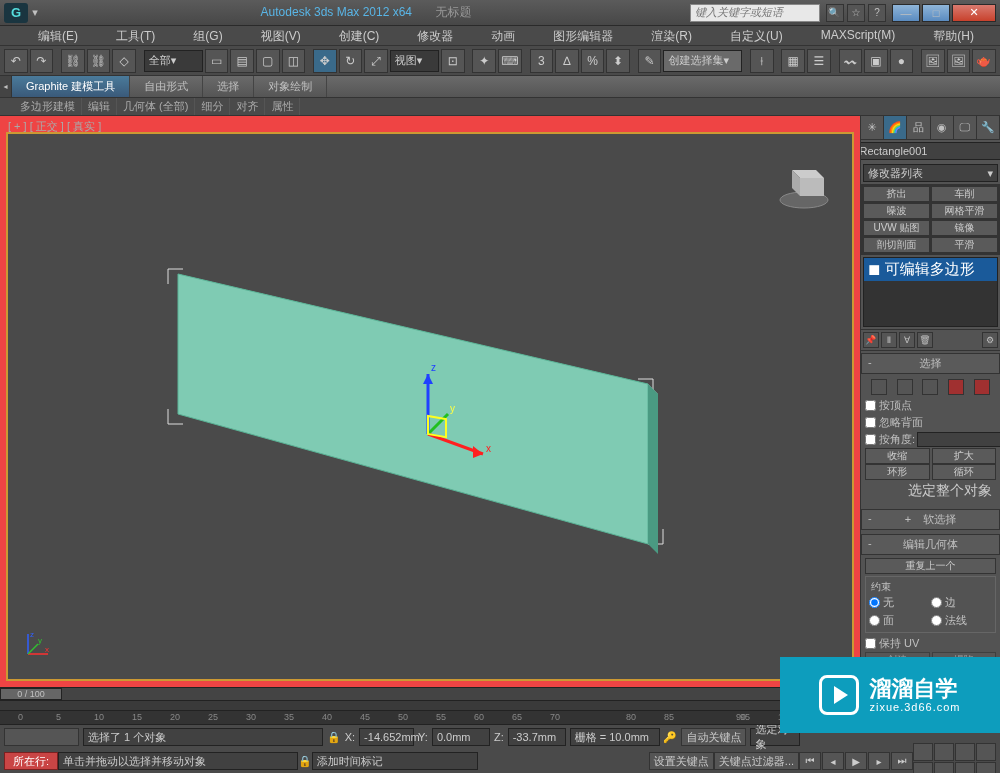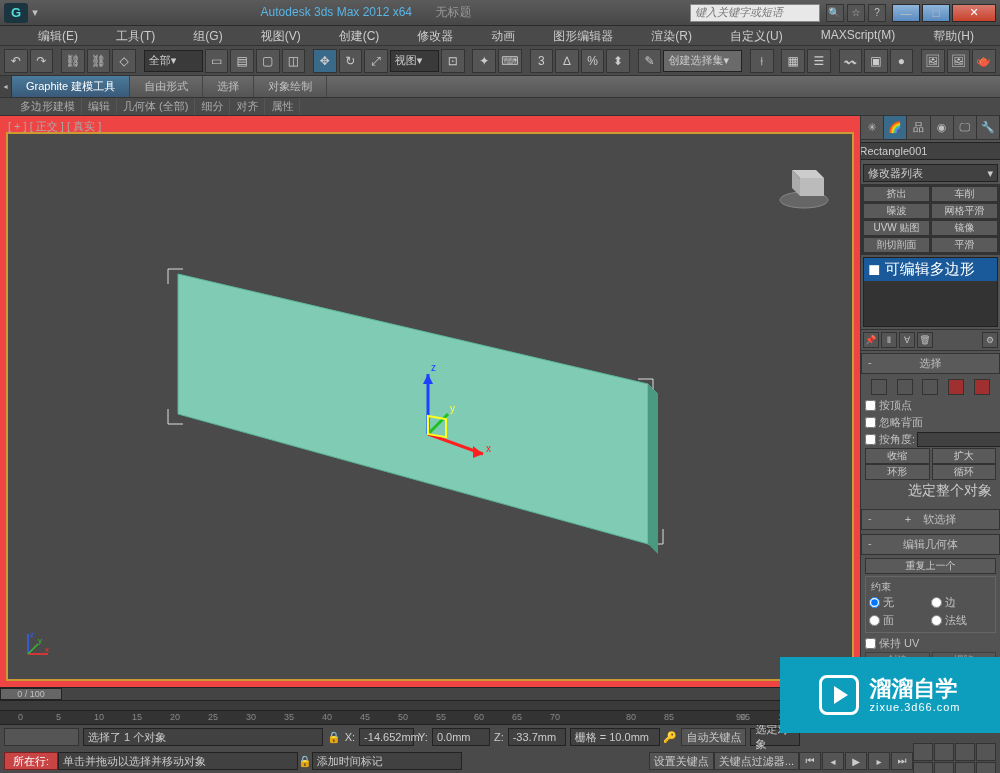--- a/index.html
+++ b/index.html
@@ -424,21 +424,21 @@
     <div class="status-field" style="width:58px;">-33.7mm</div>
     <div class="status-field" style="width:90px;">栅格 = 10.0mm</div>
     <span>🔑</span>
     <button style="height:18px;background:#555;border:1px solid #333;color:#ccc;padding:0 4px;font-size:11px;">自动关键点</button>
     <div class="status-field" style="width:50px;">选定对象</div>
   </div>
   <div class="status-row2">
     <button class="now-btn">所在行:</button>
     <div class="status-field" style="width:240px;">单击并拖动以选择并移动对象</div>
     <span>🔒</span>
-    <div class="status-field" style="width:150px;">添加时间标记</div>
+    <div class="status-field" style="width:166px;">添加时间标记</div>
     <div style="flex:1"></div>
     <button style="height:18px;background:#555;border:1px solid #333;color:#ccc;padding:0 4px;font-size:11px;">设置关键点</button>
     <button style="height:18px;background:#555;border:1px solid #333;color:#ccc;padding:0 4px;font-size:11px;">关键点过滤器...</button>
     <div class="playback">
       <button>⏮</button>
       <button>◂</button>
       <button>▶</button>
       <button>▸</button>
       <button>⏭</button>
     </div>

